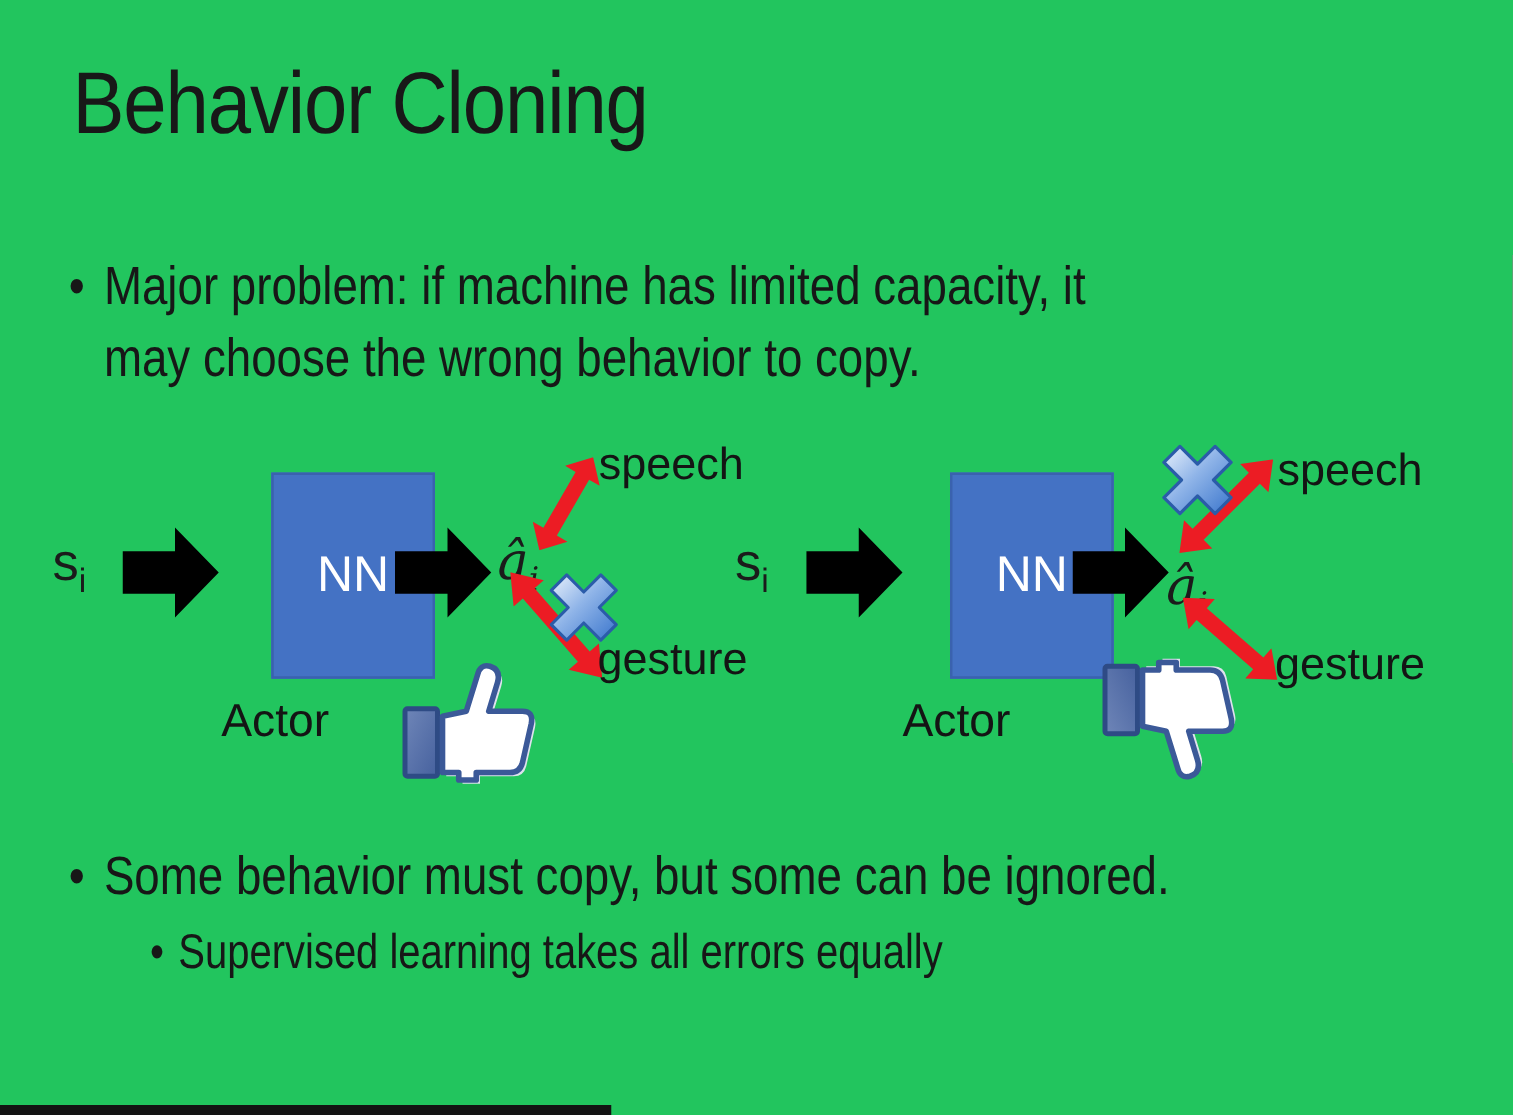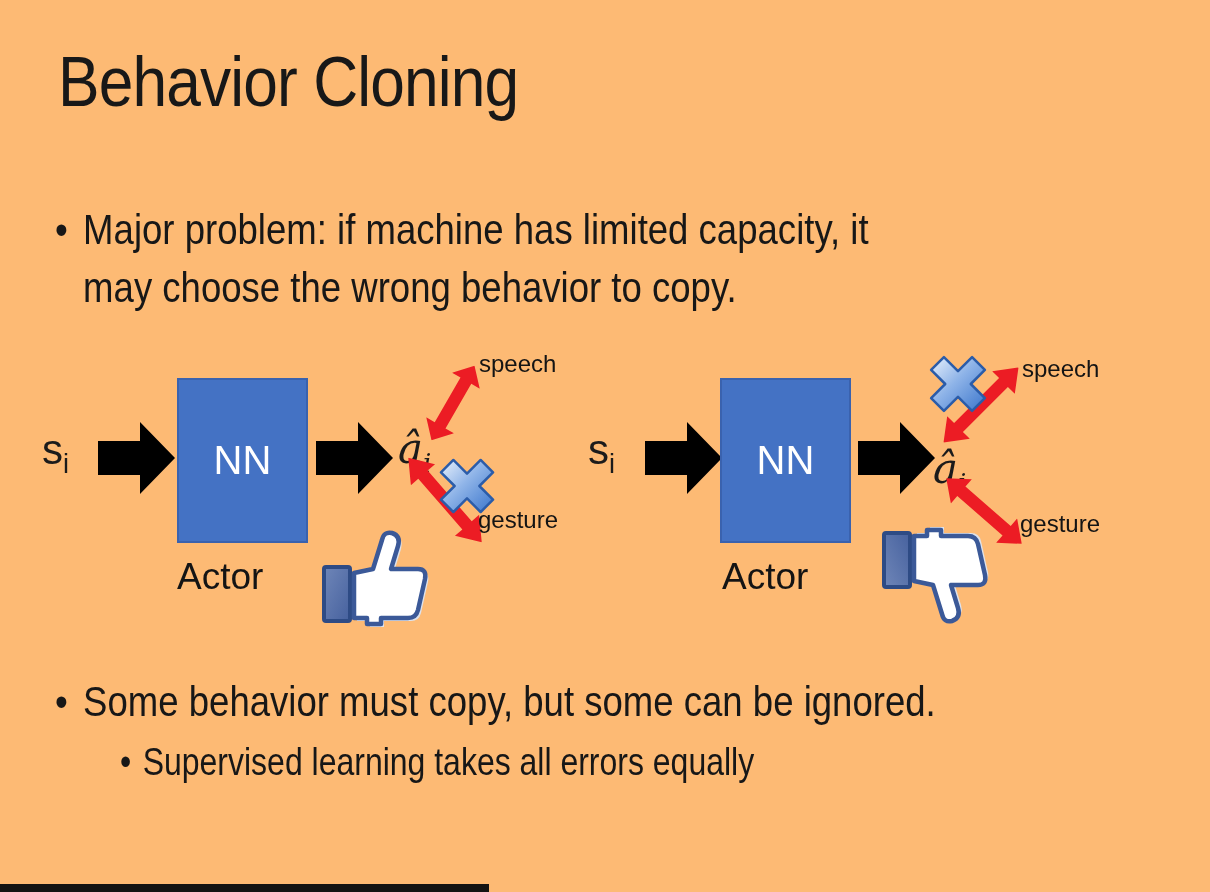--- a/index.html
+++ b/index.html
@@ -1,43 +1,43 @@
 <!DOCTYPE html>
 <html><head>
 <meta charset="utf-8">
 <style>
   html,body{margin:0;padding:0;background:#888;}
   .slide{
-    position:relative;width:1210px;height:892px;background:#fdba74;
+    position:relative;width:1210px;height:892px;background:#22c55e;
     overflow:hidden;font-family:"Liberation Sans",sans-serif;color:#1b1b1b;
   }
   .abs{position:absolute;}
   .title{
     left:58px;top:42px;font-size:70px;font-weight:300;letter-spacing:-1px;
     transform:scaleX(.89);transform-origin:0 0;white-space:nowrap;color:#181818;
   }
   .bullet-row{
     display:flex;align-items:flex-start;transform:scaleX(.85);transform-origin:0 0;
     white-space:nowrap;color:#171717;
   }
   .b1{left:55px;top:200px;font-size:43px;line-height:58px;}
   .b2{left:55px;top:672px;font-size:43px;line-height:58px;}
   .b3{left:120px;top:736px;font-size:39px;line-height:52px;transform:scaleX(.82);}
   .marker{margin-right:18px;}
   .b3 .marker{margin-right:14px;}
   .nn-box{
     width:131px;height:165px;background:#4472C4;border:2px solid #3A62AE;
     box-sizing:border-box;display:flex;align-items:center;justify-content:center;
-    color:#ffffff;font-size:40px;
+    color:#ffffff;font-size:40px;margin-left:40px;
   }
   .state-label{font-size:42px;white-space:nowrap;}
   .state-label sub{font-size:27px;}
   .ahat{font-family:"DejaVu Serif","Liberation Serif",serif;font-size:42px;font-style:italic;white-space:nowrap;}
   .ahat sub{font-size:26px;}
-  .side-label{font-size:24px;white-space:nowrap;color:#141414;}
+  .side-label{font-size:36px;white-space:nowrap;color:#141414;}
   .actor-label{font-size:37px;text-align:left;color:#141414;}
   .rarrow{height:32px;z-index:1;}
   .rarrow svg{display:block;width:100%;height:100%;}
   .xicon{z-index:2;}
   .blk-arrow svg{display:block;width:100%;height:100%;}
   .footer-bar{left:0;top:884px;width:489px;height:8px;background:#131313;}
   .lab{z-index:3;}
 </style>
 </head>
 <body>

